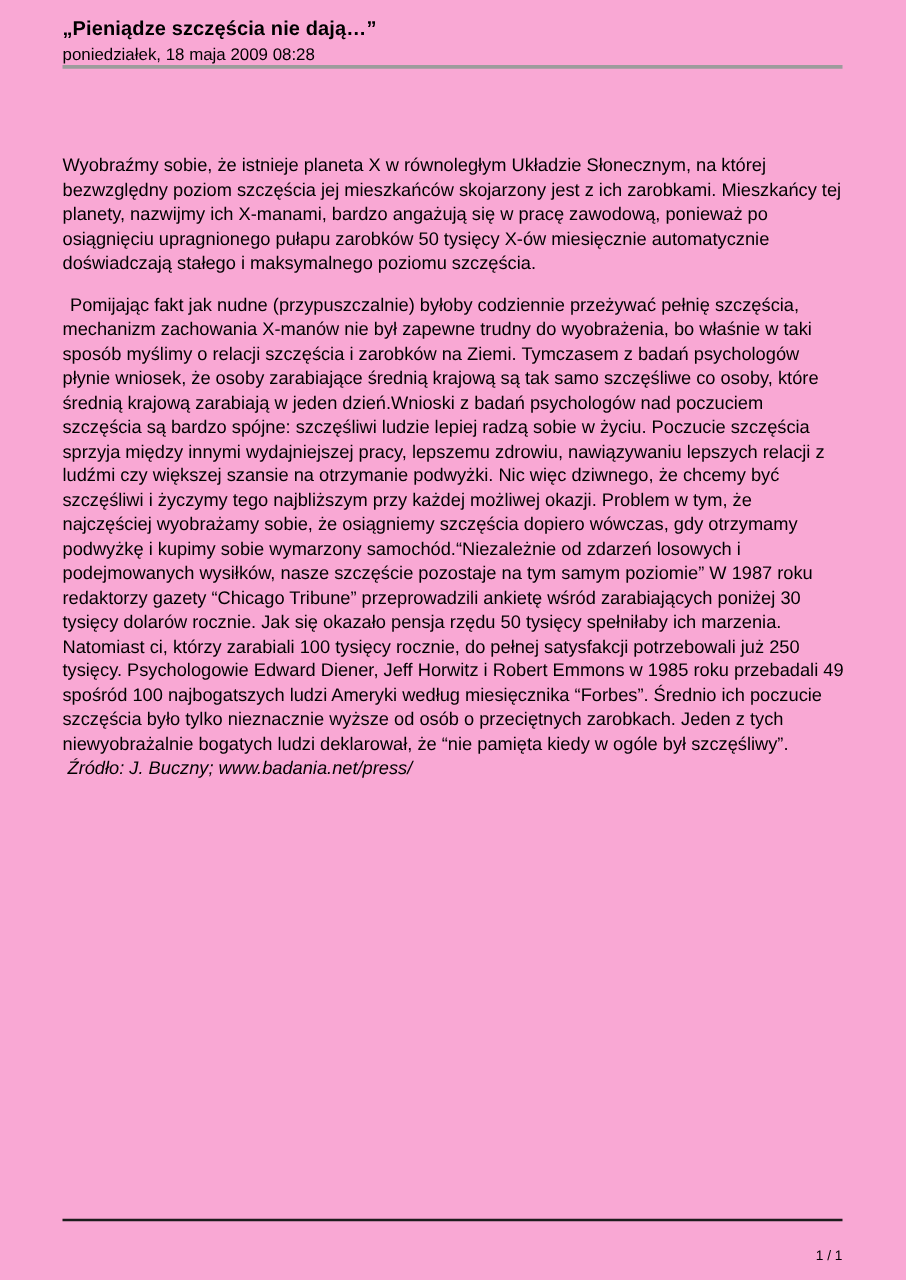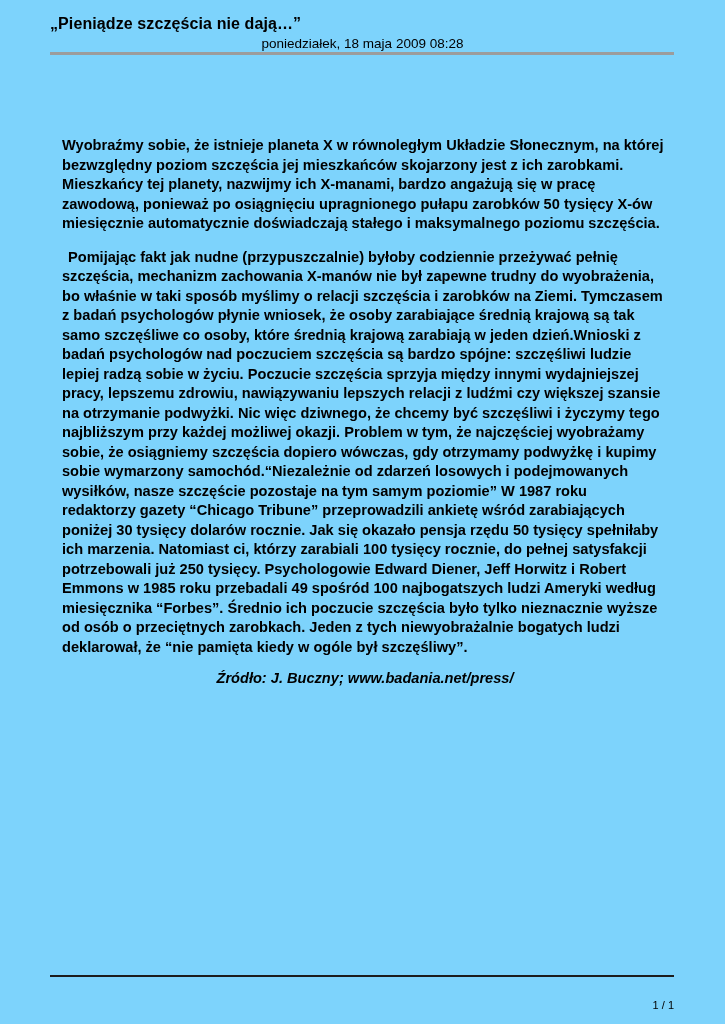--- a/index.html
+++ b/index.html
@@ -11,70 +11,67 @@
     width: 725px;
     height: 1024px;
     position: relative;
     font-family: "Liberation Sans", sans-serif;
     color: #000000;
     overflow: hidden;
   }
   .page {
     position: absolute;
     inset: 0;
-    background: #7dd3fc;
+    background: #f9a8d4;
   }
   .doc-header {
     position: absolute;
     left: 50px;
     right: 50px;
     top: 14px;
   }
   .article-title {
     font-size: 16px;
     font-weight: bold;
     line-height: 19px;
     letter-spacing: 0.1px;
   }
   .article-date {
     font-size: 13.5px;
     line-height: 17px;
     margin-top: 2px;
-    text-align: center;
   }
   .header-rule {
     position: absolute;
     left: 50px;
     width: 624px;
     top: 52px;
     height: 3px;
     background: #9c9c9c;
     border: none;
   }
   .article-body {
     position: absolute;
     left: 50px;
     width: 626px;
     top: 124px;
     font-size: 14.6px;
     line-height: 19.5px;
   }
   .article-body p {
-    margin: 12px;
-    font-weight: bold;
+    margin: 0;
   }
   .article-body p.indented {
     margin-top: 14px;
     text-indent: 6px;
   }
   .source-line {
     margin-top: 15px;
     font-style: italic;
     text-indent: 4px;
-    text-align: center;
   }
   .footer-rule {
     position: absolute;
     left: 50px;
     width: 624px;
     top: 975px;
     height: 2px;
     background: #1c1c1c;
     border: none;
   }

